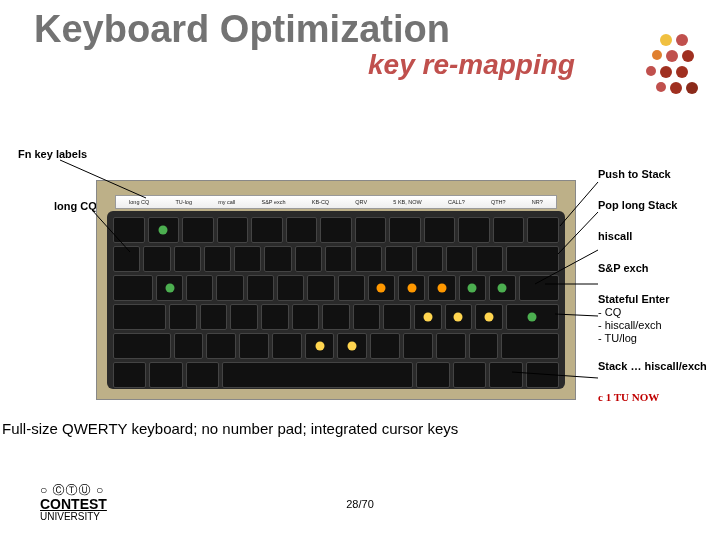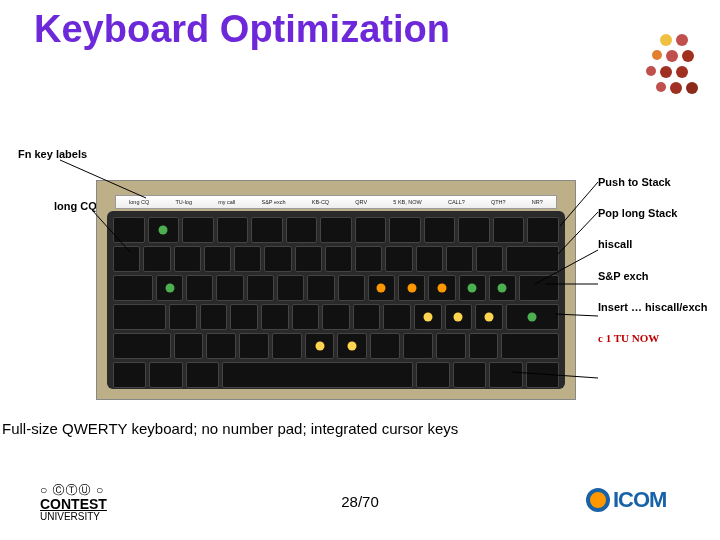--- a/index.html
+++ b/index.html
@@ -1,27 +1,27 @@
 <!DOCTYPE html>
 <html><head>
 <meta charset="utf-8">
 <style>
   * { box-sizing: border-box; margin: 0; padding: 0; }
   body { width: 720px; height: 540px; font-family: Arial, Helvetica, sans-serif; background: #fff; position: relative; overflow: hidden; }
   .title-block { position: absolute; top: 8px; left: 34px; }
-  .title { font-size: 38px; font-weight: bold; color: #6d28d9; }
+  .title { font-size: 38px; font-weight: bold; color: #737373; }
   .subtitle { font-size: 28px; font-weight: bold; font-style: italic; color: #c0504d; margin-left: 334px; margin-top: -2px;}
   
   .dots { position: absolute; top: 34px; right: 16px; width: 100px; height: 60px; }
   .dots span { position: absolute; border-radius: 50%; }
   
   .callout { position: absolute; font-size: 11px; font-weight: bold; color: #000; text-align: right; }
   .fn-label { top: 148px; left: 18px; }
   .longcq-label { top: 200px; left: 54px; }
-  .right-labels { position: absolute; right: 12px; top: 176px; width: 110px; font-size: 11px; font-weight: bold; line-height: 1.2; }
+  .right-labels { position: absolute; right: 12px; top: 168px; width: 110px; font-size: 11px; font-weight: bold; line-height: 1.2; }
   .right-labels div { margin-bottom: 18px; }
   .right-labels .stateful { margin-bottom: 14px; }
   .right-labels .stateful-sub { font-weight: normal; font-size: 11px; margin-left: 0; margin-bottom: 0; }
   .red-text { color: #c00000; font-family: Liberation Serif, serif; }
   
   .kbd-wrap { position: absolute; top: 180px; left: 96px; width: 480px; height: 220px; background: #bdb088; border: 1px solid #888; }
   .kbd { position: absolute; top: 30px; left: 10px; right: 10px; bottom: 10px; background: #2a2a2a; border-radius: 6px; padding: 6px; }
   .kbd-label-strip { position: absolute; top: 14px; left: 18px; right: 18px; height: 14px; background: linear-gradient(#fff,#eee); border: 1px solid #999; font-size: 5.5px; display: flex; align-items: center; justify-content: space-around; color: #222; }
   .krow { display: flex; gap: 3px; margin-bottom: 3px; }
   .key { background: #111; border: 1px solid #444; border-radius: 2px; height: 26px; flex: 1; position: relative; }
@@ -29,30 +29,31 @@
   .key.wide2 { flex: 2; }
   .key.wide6 { flex: 6; }
   .dot { position: absolute; width: 9px; height: 9px; border-radius: 50%; top: 50%; left: 50%; transform: translate(-50%,-50%); }
   .g { background: #4caf50; } .y { background: #ffd54f; } .o { background: #ff9800; }
   svg.lines { position: absolute; top: 0; left: 0; width: 720px; height: 540px; pointer-events: none; }
   .caption { position: absolute; top: 420px; left: 2px; font-size: 15px; }
   .footer { position: absolute; bottom: 8px; left: 0; right: 0; height: 60px; }
   .logo-ctu { position: absolute; left: 40px; bottom: 10px; font-size: 10px; line-height: 1.05; }
   .logo-ctu .bubbles { letter-spacing: 1px; font-size: 12px; }
   .logo-ctu .contest { font-weight: bold; font-size: 14px; text-decoration: underline; }
-  .pagenum { position: absolute; left: 50%; transform: translateX(-50%); bottom: 22px; font-size: 15px; }
+  .pagenum { position: absolute; left: 50%; transform: translateX(-50%); bottom: 22px; font-size: 11px; }
   .logo-icom { position: absolute; right: 24px; bottom: 14px; width: 110px; height: 36px; display: flex; align-items: center; }
   .logo-icom .o { width: 24px; height: 24px; border: 4px solid #1862a8; border-radius: 50%; display: inline-block; margin-right: 3px;}
   .logo-icom .txt { font-weight: bold; font-size: 22px; color: #1862a8; letter-spacing: -1px;}
 </style>
 </head>
 <body>
 
 <div class="title-block">
   <div class="title">Keyboard Optimization</div>
+  <div class="subtitle">key re-mapping</div>
 </div>
 
 <div class="dots">
   <span style="width:12px;height:12px;background:#f0c040;top:0;left:56px;"></span>
   <span style="width:12px;height:12px;background:#c0504d;top:0;left:72px;"></span>
   <span style="width:10px;height:10px;background:#e08030;top:16px;left:48px;"></span>
   <span style="width:12px;height:12px;background:#c0504d;top:16px;left:62px;"></span>
   <span style="width:12px;height:12px;background:#a03020;top:16px;left:78px;"></span>
   <span style="width:10px;height:10px;background:#c0504d;top:32px;left:42px;"></span>
   <span style="width:12px;height:12px;background:#a03020;top:32px;left:56px;"></span>
@@ -63,21 +64,27 @@
 </div>
 
 <div class="callout fn-label">Fn key labels</div>
 <div class="callout longcq-label">long CQ</div>
 
 <div class="right-labels">
   <div>Push to Stack</div>
   <div>Pop long Stack</div>
   <div>hiscall</div>
   <div>S&amp;P exch</div>
-  <div>Insert … hiscall/exch</div>
+  <div class="stateful">
+    <span>Stateful Enter</span>
+    <div class="stateful-sub">- CQ</div>
+    <div class="stateful-sub">- hiscall/exch</div>
+    <div class="stateful-sub">- TU/log</div>
+  </div>
+  <div>Stack … hiscall/exch</div>
   <div class="red-text">c 1 TU NOW</div>
 </div>
 
 <div class="kbd-wrap">
   <div class="kbd-label-strip" id="strip1">
       <span>long CQ</span>
       <span>TU-log</span>
       <span>my call</span>
       <span>S&amp;P exch</span>
       <span>KB-CQ</span>
@@ -216,17 +223,13 @@
 
 <div class="caption">Full-size QWERTY keyboard; no number pad; integrated cursor keys</div>
 
 <div class="footer">
   <div class="logo-ctu">
     <div class="bubbles">○ ⒸⓉⓊ ○</div>
     <div class="contest">CONTEST</div>
     <div>UNIVERSITY</div>
   </div>
   <div class="pagenum">28/70</div>
-  <div class="logo-icom">
-    <span class="o"></span>
-      <span class="txt">ICOM</span>
-  </div>
 </div>
 
 </body></html>

